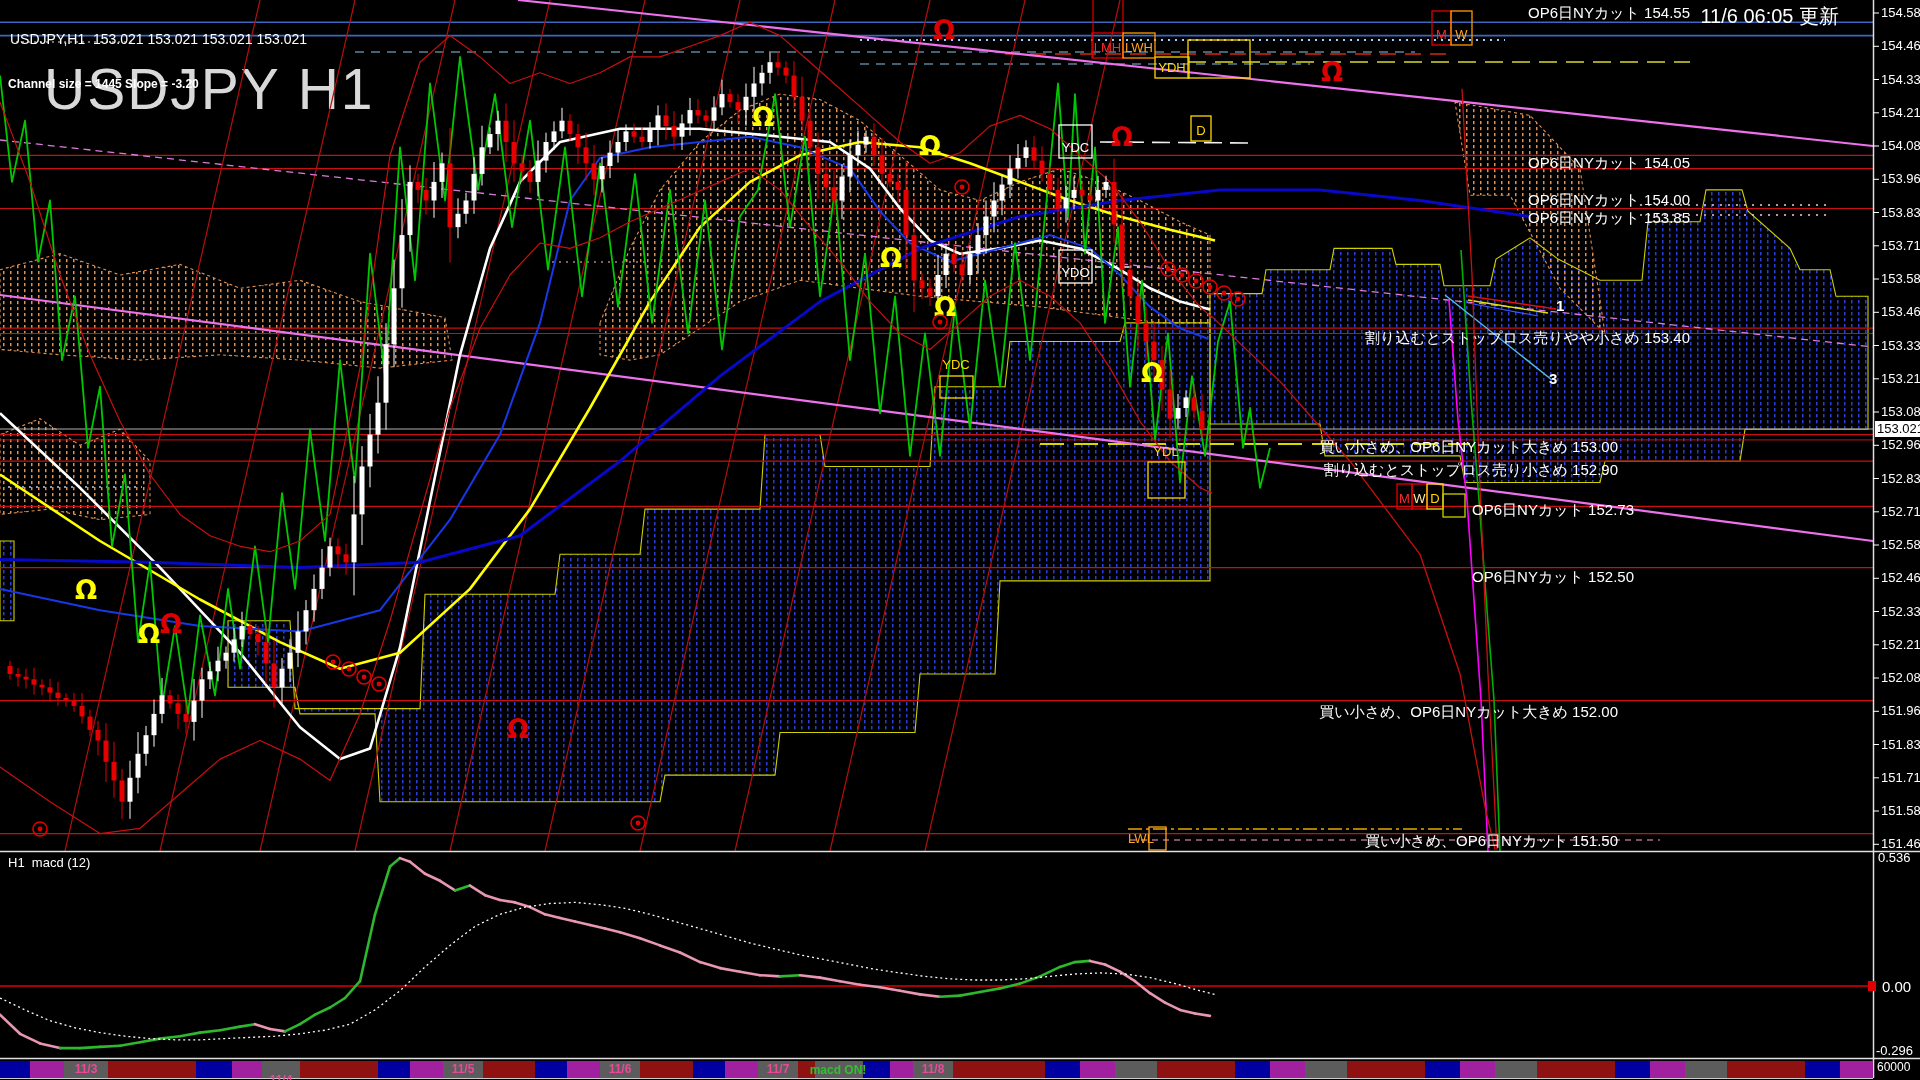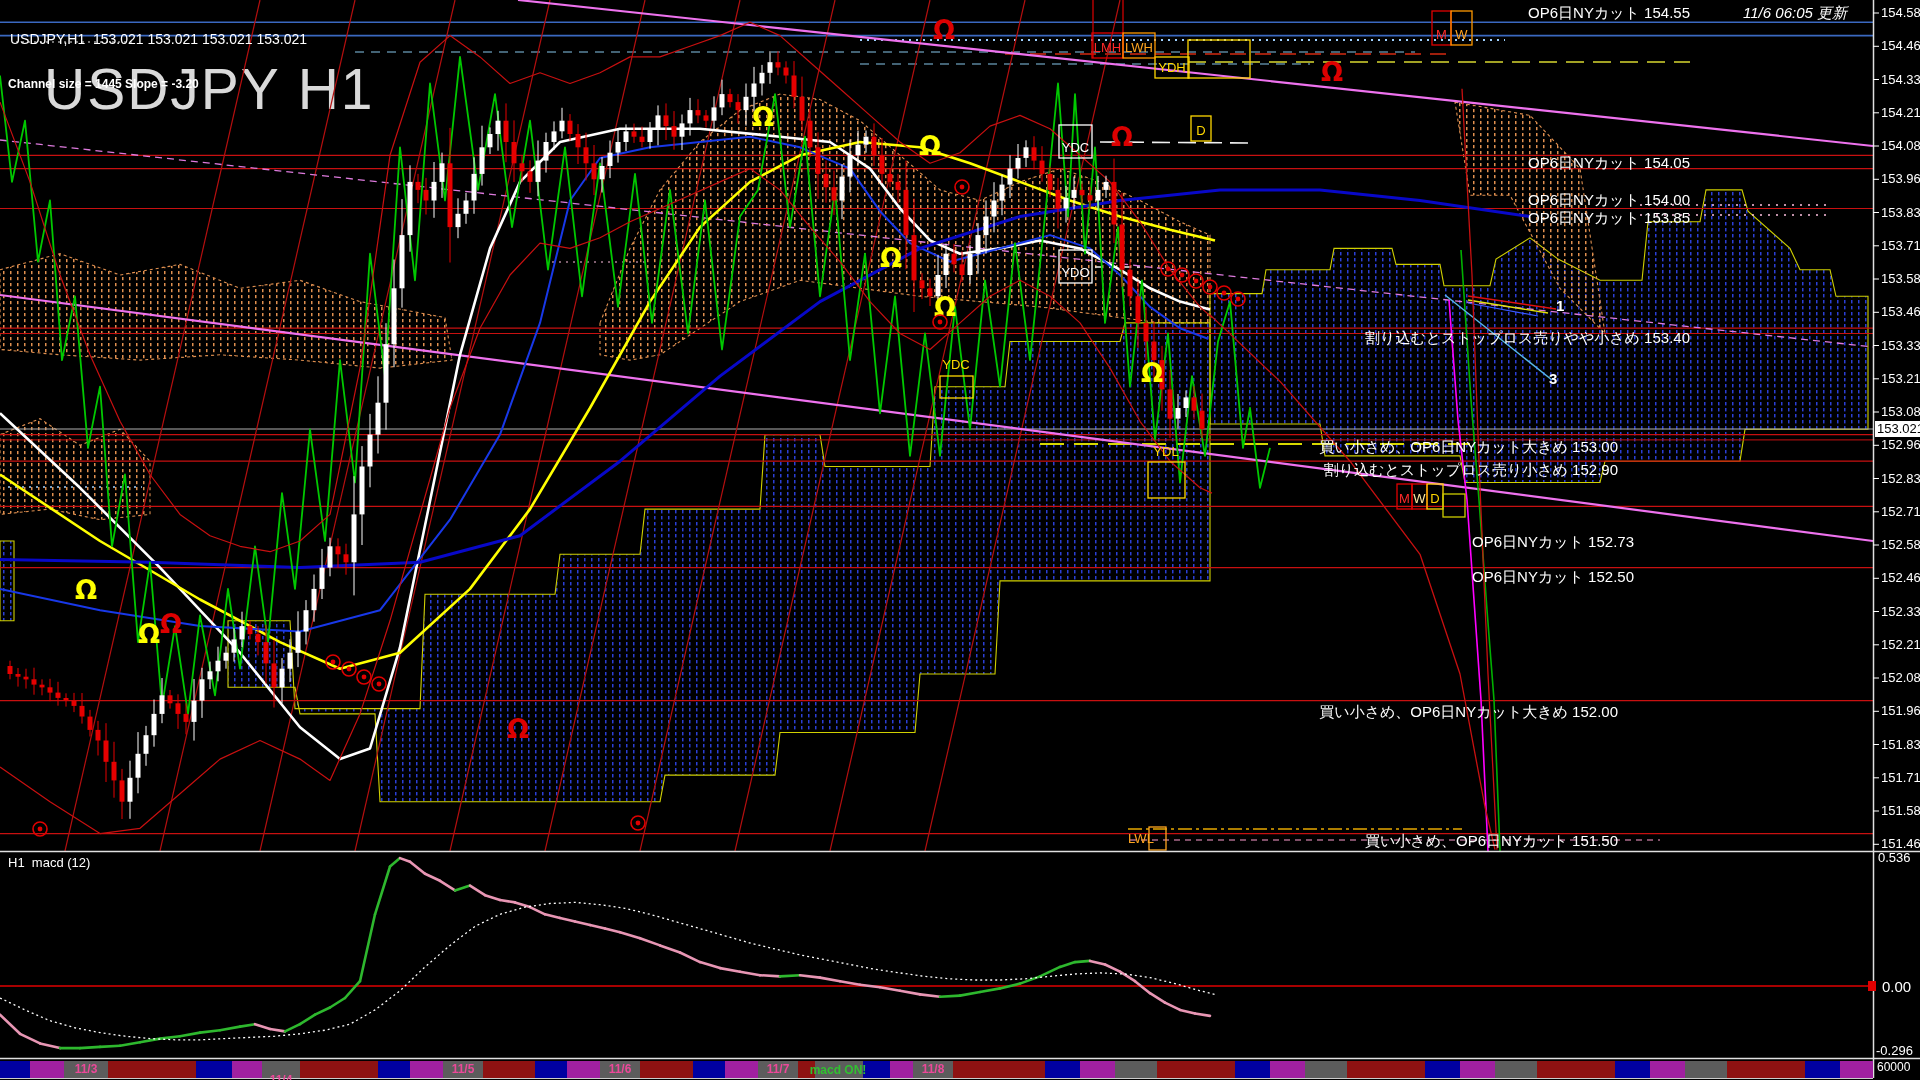--- a/index.html
+++ b/index.html
@@ -9,21 +9,21 @@
   .txt{color:#fff;white-space:pre;line-height:1.1;}
   #watermark{left:44px;top:58px;font-size:57px;color:#d9d9d9;letter-spacing:2px;z-index:1;}
   #svg{position:absolute;left:0;top:0;z-index:2;}
   .ovl{z-index:3;}
   .ann{font-size:15px;color:#fff;text-align:right;transform:translateY(-50%);}
   .ptick{font-size:13px;color:#fff;}
   .dlabel{font-size:12px;font-weight:bold;color:#ec4899;transform:translateX(-50%);}
   #symbol-line{left:10px;top:4px;font-size:14px;margin-top:28px;}
   #channel-label{left:8px;top:78px;font-size:12px;font-weight:bold;}
   #macd-title{left:8px;top:856px;font-size:13px;}
-  #update-time{right:73px;top:5px;font-size:15px;font-style:italic;}
+  #update-time{right:81px;top:5px;font-size:20px;}
   #current-price{left:1875px;top:421px;width:44px;height:16px;background:#fff;color:#000;
                  font-size:13px;padding-left:2px;}
   #macd-top{left:1878px;top:851px;font-size:13px;}
   #macd-zero{left:1882px;top:979px;font-size:15px;}
   #macd-bottom{left:1876px;top:1044px;font-size:13px;}
   #macd-extra{left:1877px;top:1061px;font-size:12px;}
   #macd-on{font-size:12px;font-weight:bold;color:#30c030;transform:translateX(-50%);}
 </style>
 </head>
 <body>
@@ -1012,21 +1012,21 @@
   <div id="macd-bottom" class="abs txt ovl">-0.296</div>
   <div id="macd-extra" class="abs txt ovl">60000</div>
   <div id="overlays" class="abs ovl" style="left:0;top:0;width:1920px;height:1080px;pointer-events:none;">
       <div class="abs ann" style="right: 230px; top: 13px;">OP6日NYカット 154.55</div>
       <div class="abs ann" style="right: 230px; top: 163px;">OP6日NYカット 154.05</div>
       <div class="abs ann" style="right: 230px; top: 181px; margin-top: 19px;">OP6日NYカット 154.00</div>
       <div class="abs ann" style="right: 230px; top: 218px;">OP6日NYカット 153.85</div>
       <div class="abs ann" style="right: 230px; top: 338px;">割り込むとストップロス売りやや小さめ 153.40</div>
       <div class="abs ann" style="right: 302px; top: 447px;">買い小さめ、OP6日NYカット大きめ 153.00</div>
       <div class="abs ann" style="right: 302px; top: 470px;">割り込むとストップロス売り小さめ 152.90</div>
-      <div class="abs ann" style="right: 286px; top: 510px; margin-top: 32px;">OP6日NYカット 152.73</div>
+      <div class="abs ann" style="right: 286px; top: 510px;">OP6日NYカット 152.73</div>
       <div class="abs ann" style="right: 286px; top: 577px;">OP6日NYカット 152.50</div>
       <div class="abs ann" style="right: 302px; top: 712px;">買い小さめ、OP6日NYカット大きめ 152.00</div>
       <div class="abs ann" style="right: 302px; top: 841px;">買い小さめ、OP6日NYカット 151.50</div>
       <div class="abs ptick" style="left: 1881px; top: 5px;">154.585</div>
       <div class="abs ptick" style="left: 1881px; top: 38.25px;">154.460</div>
       <div class="abs ptick" style="left: 1881px; top: 71.5px;">154.335</div>
       <div class="abs ptick" style="left: 1881px; top: 104.75px;">154.210</div>
       <div class="abs ptick" style="left: 1881px; top: 138px;">154.085</div>
       <div class="abs ptick" style="left: 1881px; top: 171.25px;">153.960</div>
       <div class="abs ptick" style="left: 1881px; top: 204.5px;">153.835</div>

